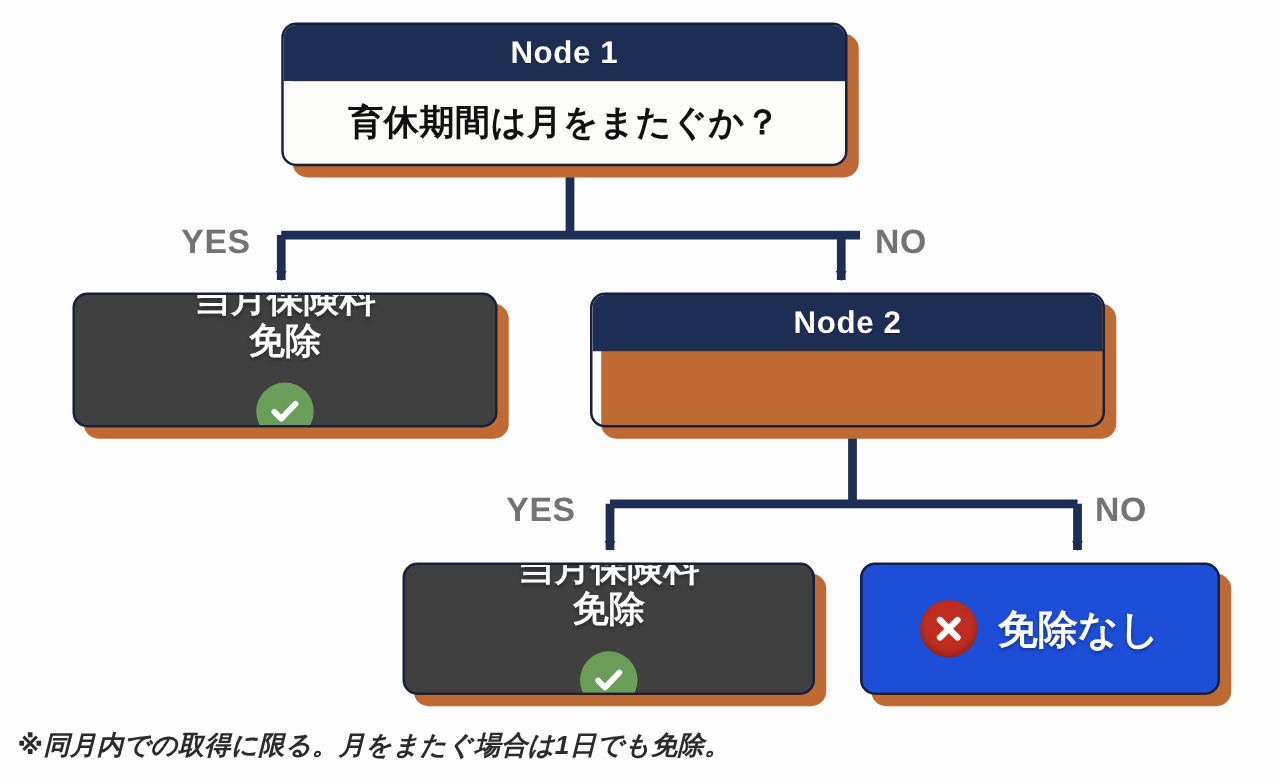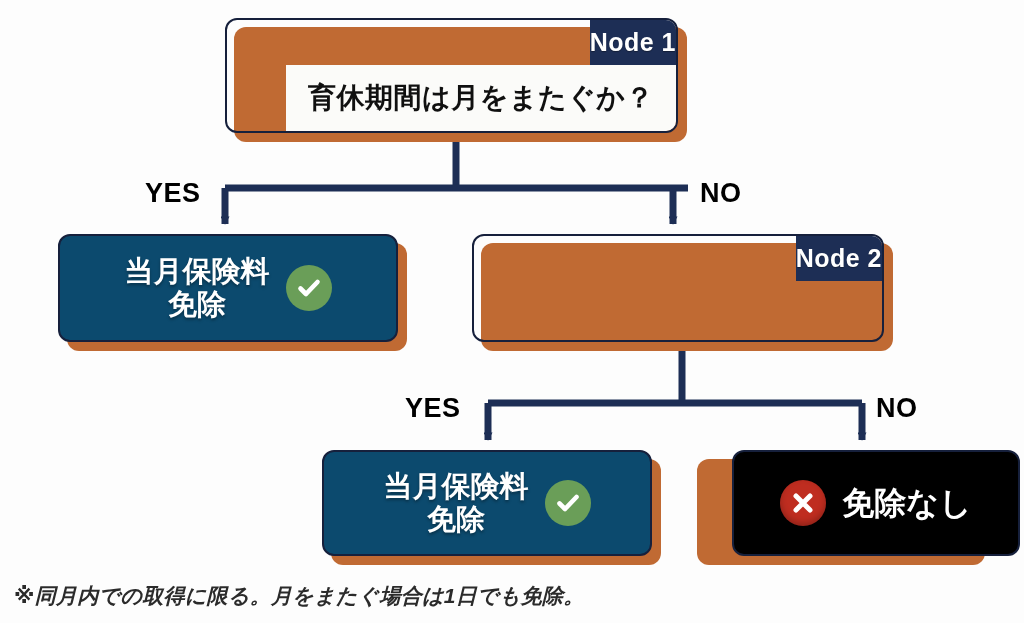--- a/index.html
+++ b/index.html
@@ -42,21 +42,20 @@
   .card .body {
     position: absolute;
     left: 0; top: 0;
     width: 100%; height: 100%;
     border-radius: 12px;
     border: 2.5px solid #16203c;
     overflow: hidden;
     z-index: 1;
     display: flex;
     flex-direction: column;
-    align-items: flex-end;
   }
 
   
   .decision .header {
     background: #1d2e55;
     color: #ffffff;
     font-weight: bold;
     font-size: 25px;
     letter-spacing: 0.5px;
     height: 45px;
@@ -80,22 +79,22 @@
   }
 
   
   .result .body {
     flex-direction: row;
     align-items: center;
     justify-content: center;
     gap: 16px;
     padding: 0 16px;
   }
-  .result.green .body { background: #0c4a6e; }
-  .result.gray  .body { background: #000000; margin-left: 44px; }
+  .result.green .body { background: #404040; flex-direction: column; }
+  .result.gray  .body { background: #1d4ed8; }
   .result .label {
     color: #ffffff;
     font-weight: bold;
     font-size: 29px;
     line-height: 1.15;
     text-align: center;
     text-shadow: 0 2px 3px rgba(0,0,0,0.35);
     white-space: pre-line;
   }
   .result.gray .label { font-size: 32px; }
@@ -108,21 +107,21 @@
     display: flex;
     align-items: center;
     justify-content: center;
   }
   .icon-check { background: #6a9e58; }
   .icon-cross { background: #bf2d20; box-shadow: inset 0 -3px 6px rgba(0,0,0,0.25); }
 
   
   .branch-label {
     position: absolute;
-    color: #000000;
+    color: #737373;
     font-weight: bold;
     font-size: 27px;
     letter-spacing: 0.5px;
     white-space: nowrap;
   }
 
   
   #footnote {
     position: absolute;
     left: 14px;

